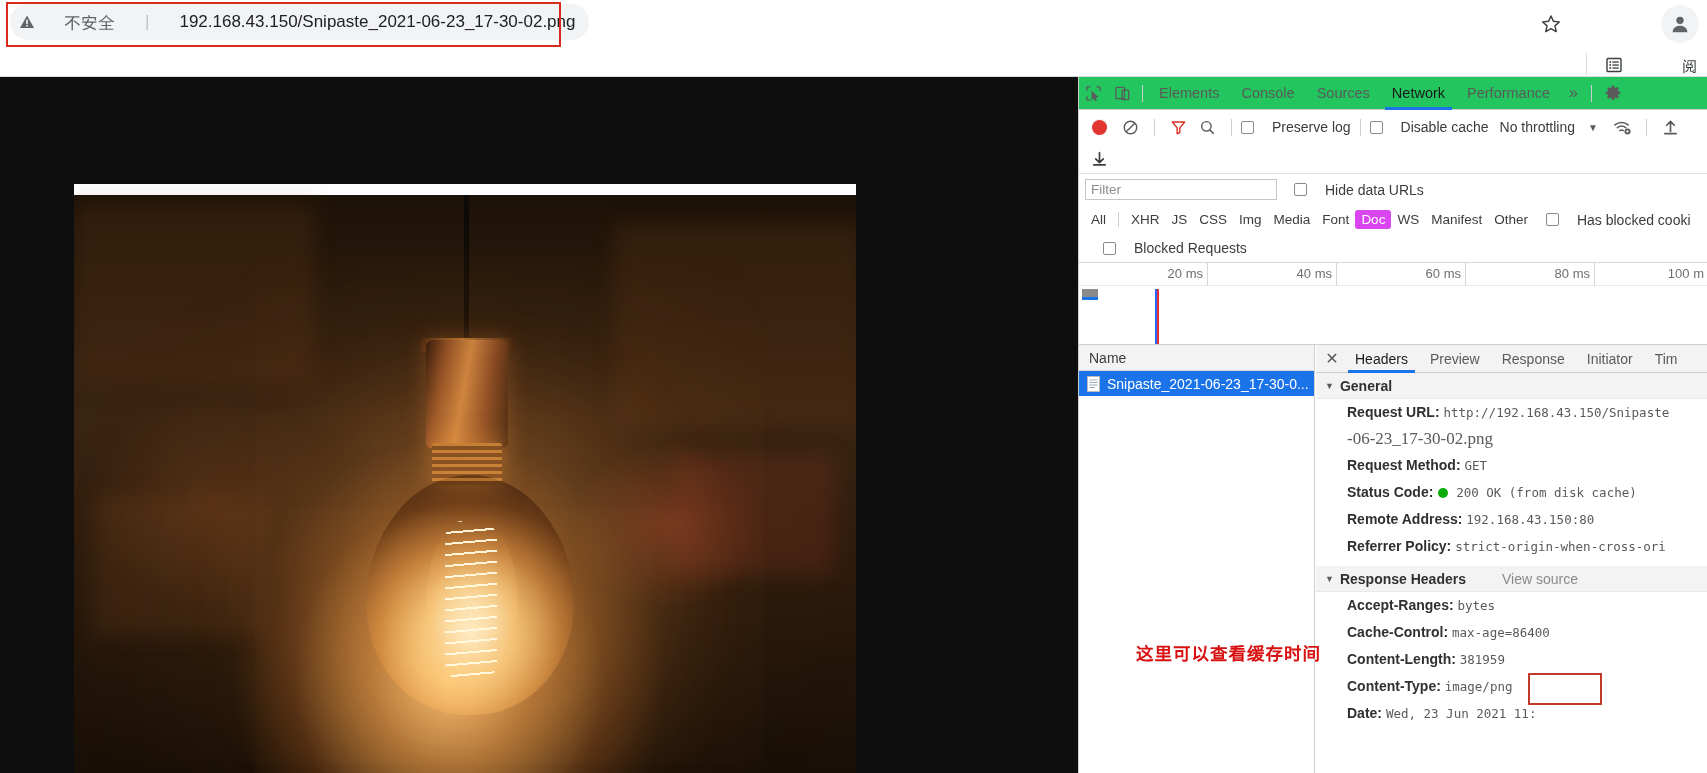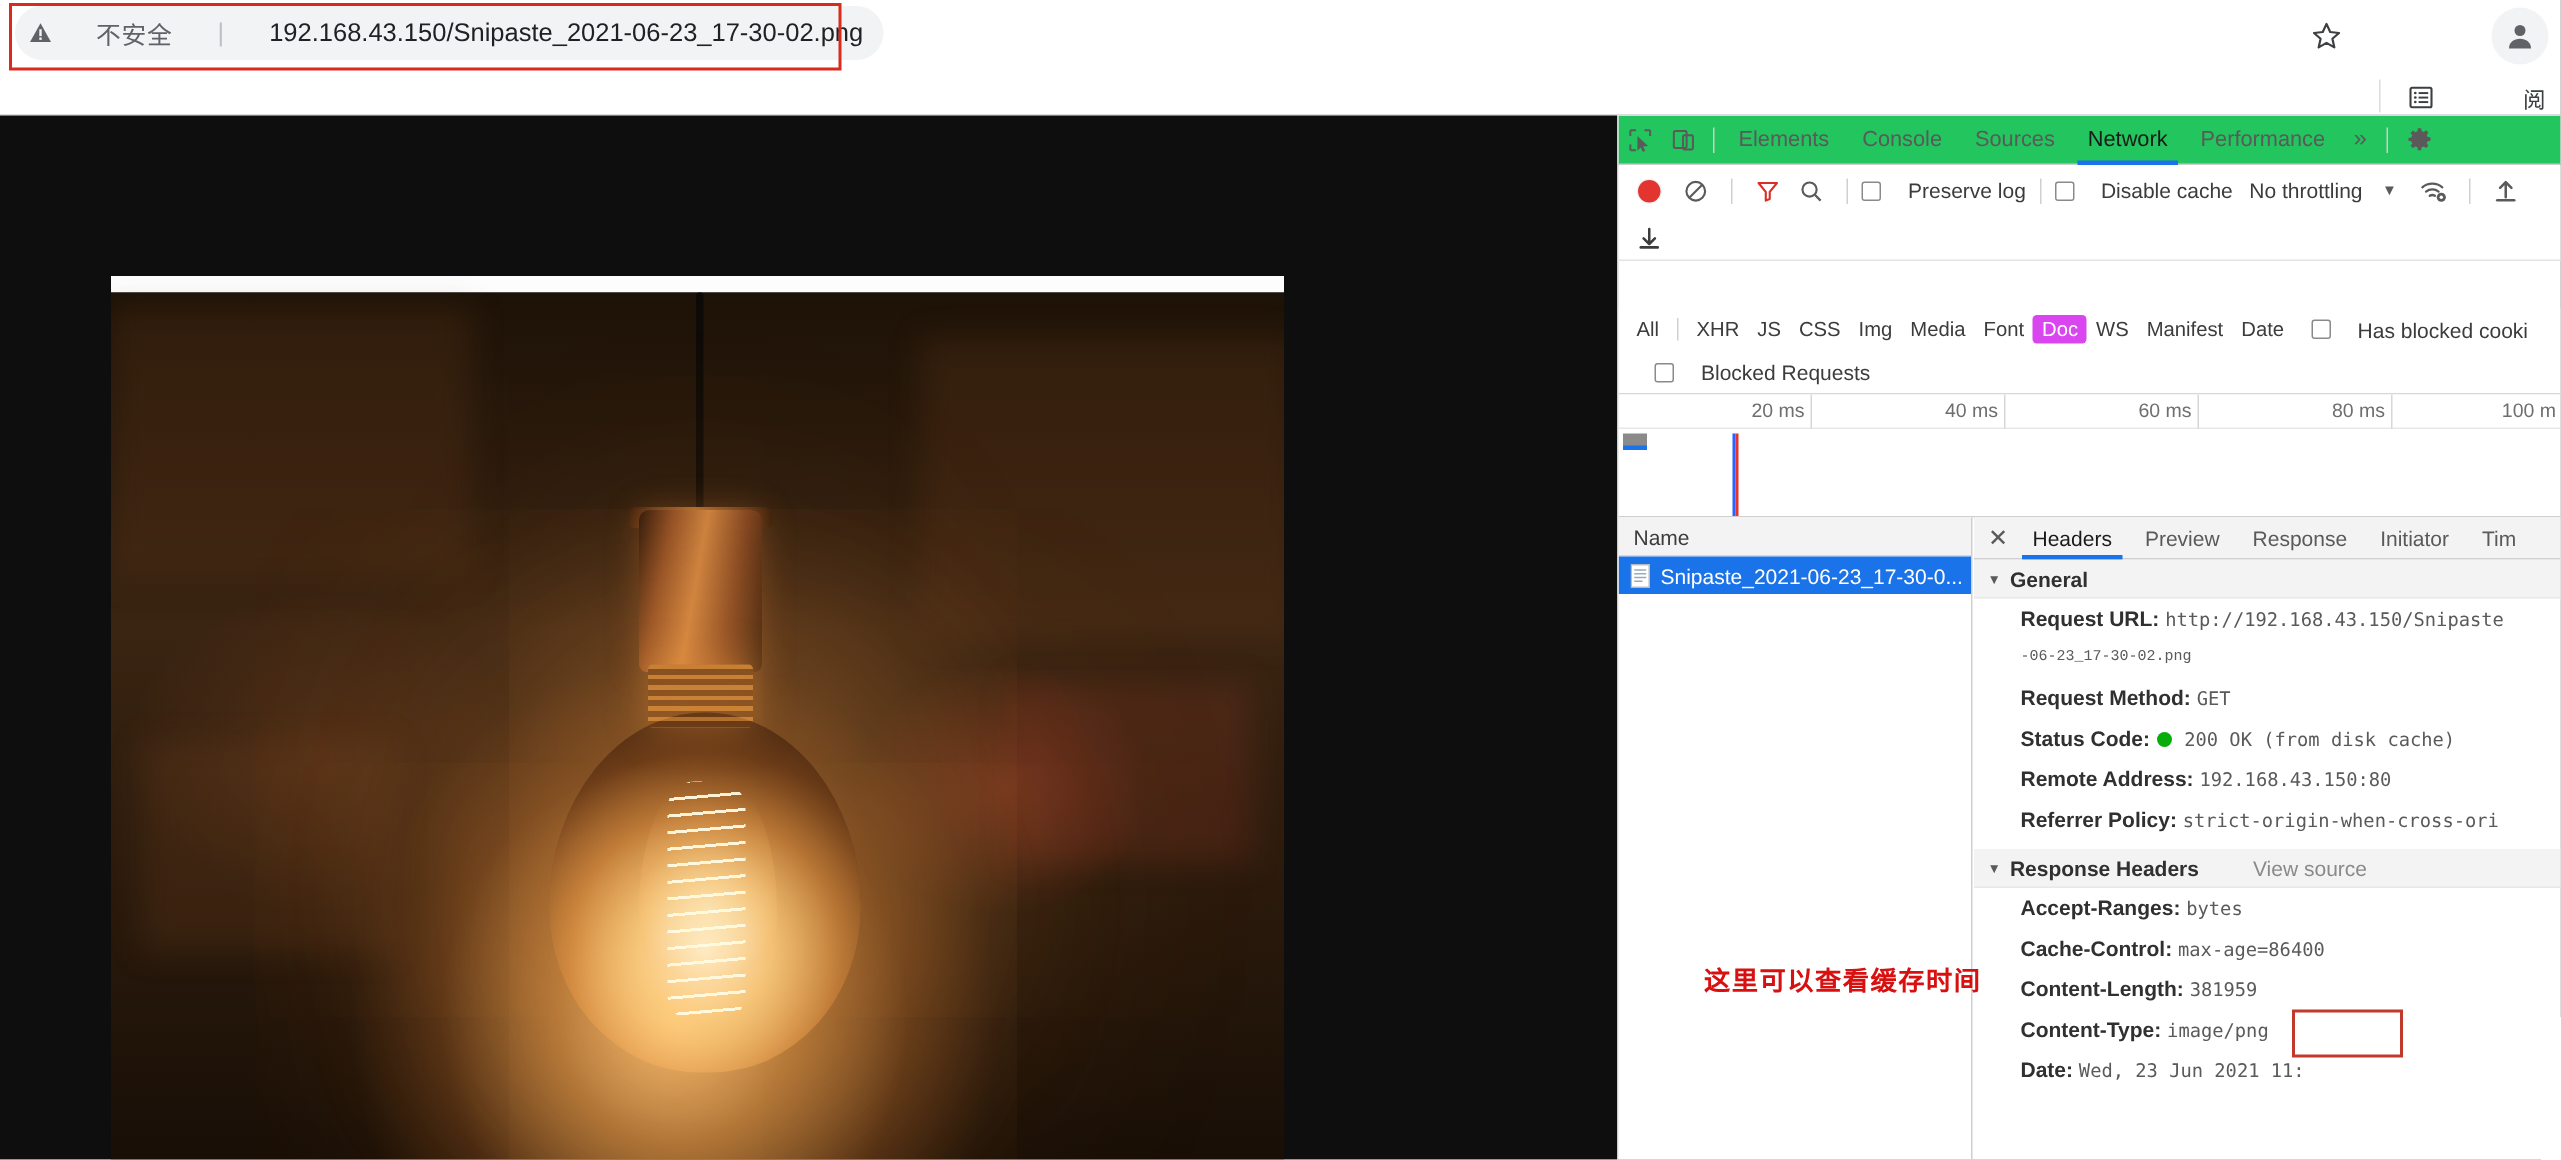--- a/index.html
+++ b/index.html
@@ -298,22 +298,22 @@
   .hdr-line {
     padding: 3px 0 3px 31px; font-size: 14px; color: #303030; line-height: 20px;
     white-space: nowrap;
   }
   .hdr-name { font-weight: bold; }
   .hdr-val {
     font-family: "DejaVu Sans Mono", "Liberation Mono", monospace;
     font-size: 12.5px; color: #5a5a5a;
   }
   .hdr-cont {
-    padding: 3px 16px 3px 31px; font-size: 10px; line-height: 20px;
-    font-family: Liberation Mono, monospace; color: #5a5a5a;
+    padding: 3px 16px 3px 31px; font-size: 17px; line-height: 20px;
+    font-family: Liberation Serif, serif; color: #5a5a5a;
     white-space: nowrap;
   }
   .status-dot {
     display: inline-block; width: 10px; height: 10px; border-radius: 50%;
     background: #09ad09; margin: 0 4px 0 1px; vertical-align: middle;
   }
 
   
   #cache-annotation {
     position: absolute; left: 1528px; top: 673px; width: 74px; height: 32px;
@@ -477,34 +477,41 @@
 
   <div id="net-toolbar2">
     <div class="dt-icon-btn">
       <svg width="17" height="17" viewBox="0 0 18 18">
         <path d="M9 2.8v10.4M5 9.4l4 4 4-4" fill="none" stroke="#3c3c3c" stroke-width="1.8" stroke-linecap="round" stroke-linejoin="round"></path>
         <line x1="3" y1="15.8" x2="15" y2="15.8" stroke="#3c3c3c" stroke-width="1.8" stroke-linecap="round"></line>
       </svg>
     </div>
   </div>
 
+  <div id="filter-row">
+    <input id="filter-input" type="text" placeholder="Filter" style="">
+    <div class="cb-wrap" style="margin-left:17px">
+      <span class="cbox"></span>
+      <span class="cb-label">Hide data URLs</span>
+    </div>
+  </div>
 
   <div id="type-row">
     <div class="type-chip">All</div>
     <div class="type-div"></div>
     <div class="type-chip">XHR</div>
     <div class="type-chip">JS</div>
     <div class="type-chip">CSS</div>
     <div class="type-chip">Img</div>
     <div class="type-chip">Media</div>
     <div class="type-chip">Font</div>
     <div class="type-chip selected">Doc</div>
     <div class="type-chip">WS</div>
     <div class="type-chip">Manifest</div>
-    <div class="type-chip">Date</div>
+    <div class="type-chip">Other</div>
     <div class="cb-wrap" style="margin-left:12px">
       <span class="cbox"></span>
       <span class="cb-label">Has blocked cooki</span>
     </div>
   </div>
 
   <div id="blocked-row">
     <div class="cb-wrap">
       <span class="cbox"></span>
       <span class="cb-label">Blocked Requests</span>

